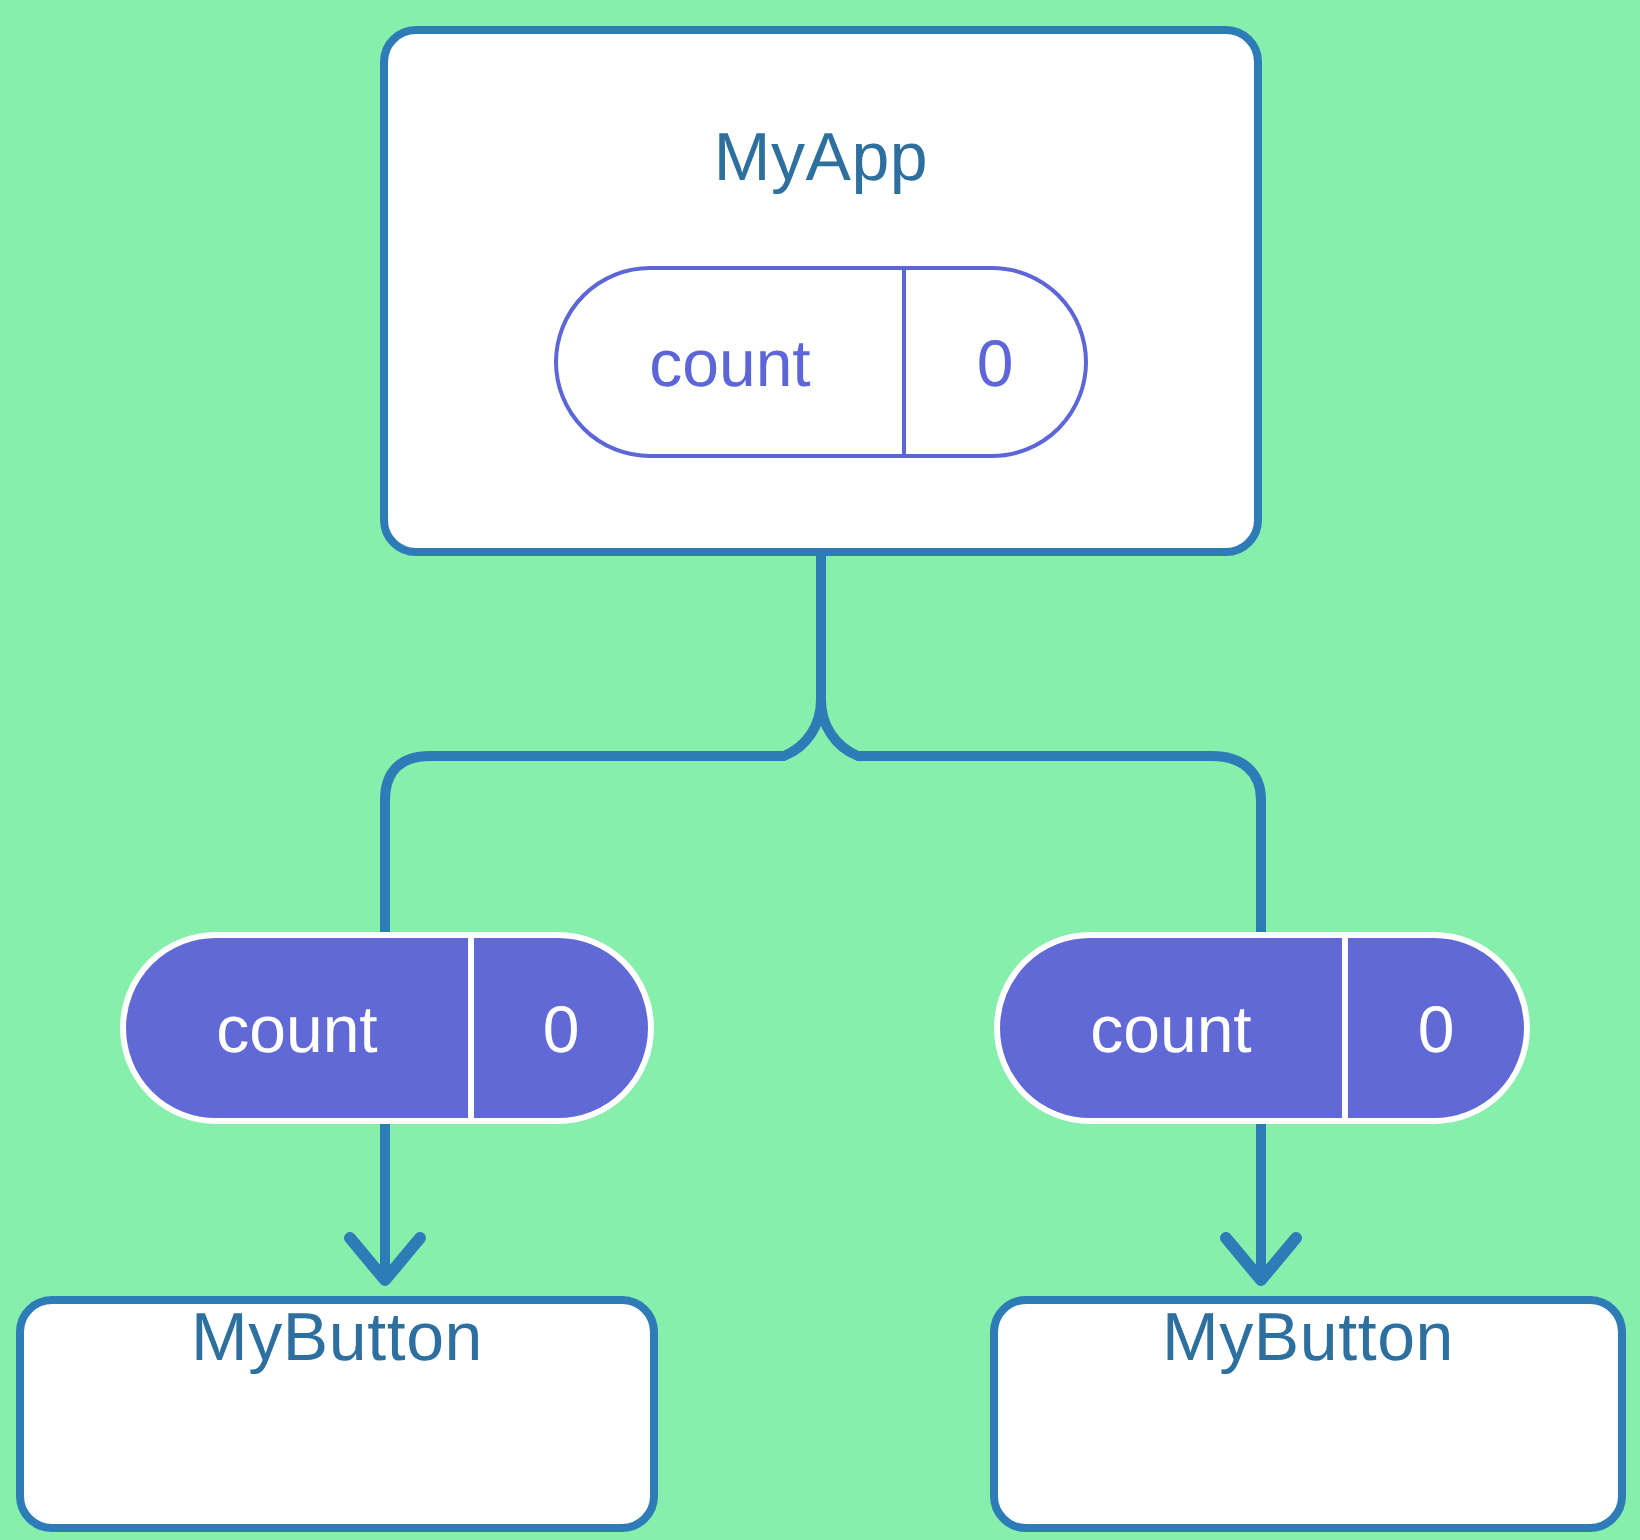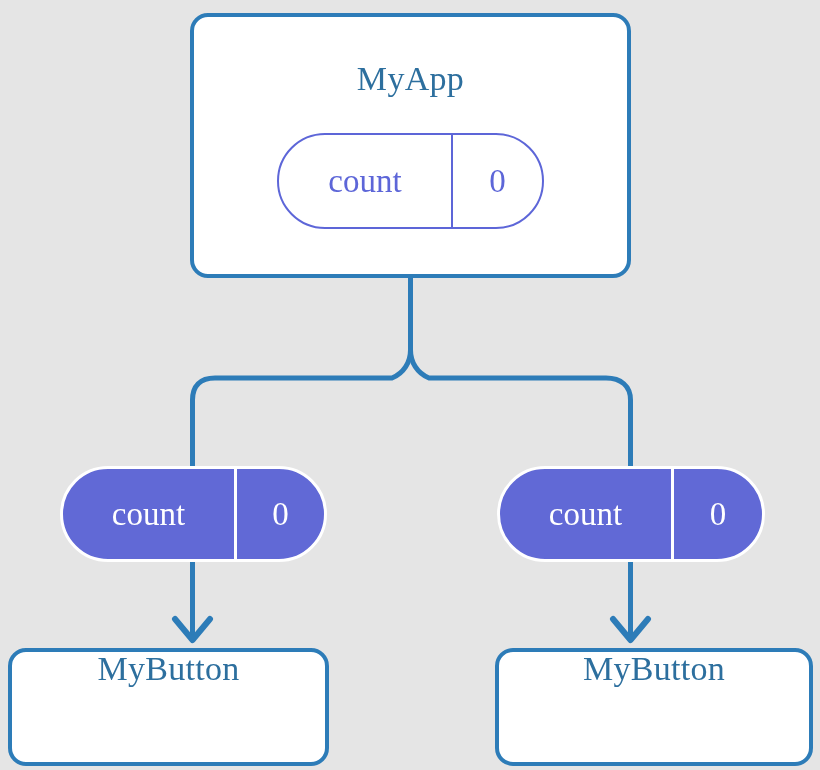--- a/index.html
+++ b/index.html
@@ -4,23 +4,23 @@
 <style>
   html, body {
     margin: 0;
     padding: 0;
     background: #4c6573;
   }
   #stage {
     position: relative;
     width: 820px;
     height: 770px;
-    background: #e5e5e5;
+    background: #86efac;
     overflow: hidden;
-    font-family: Liberation Serif, serif;
+    font-family: Liberation Sans, sans-serif;
   }
   #wires {
     position: absolute;
     inset: 0;
     width: 820px;
     height: 770px;
     pointer-events: none;
   }
 
   

